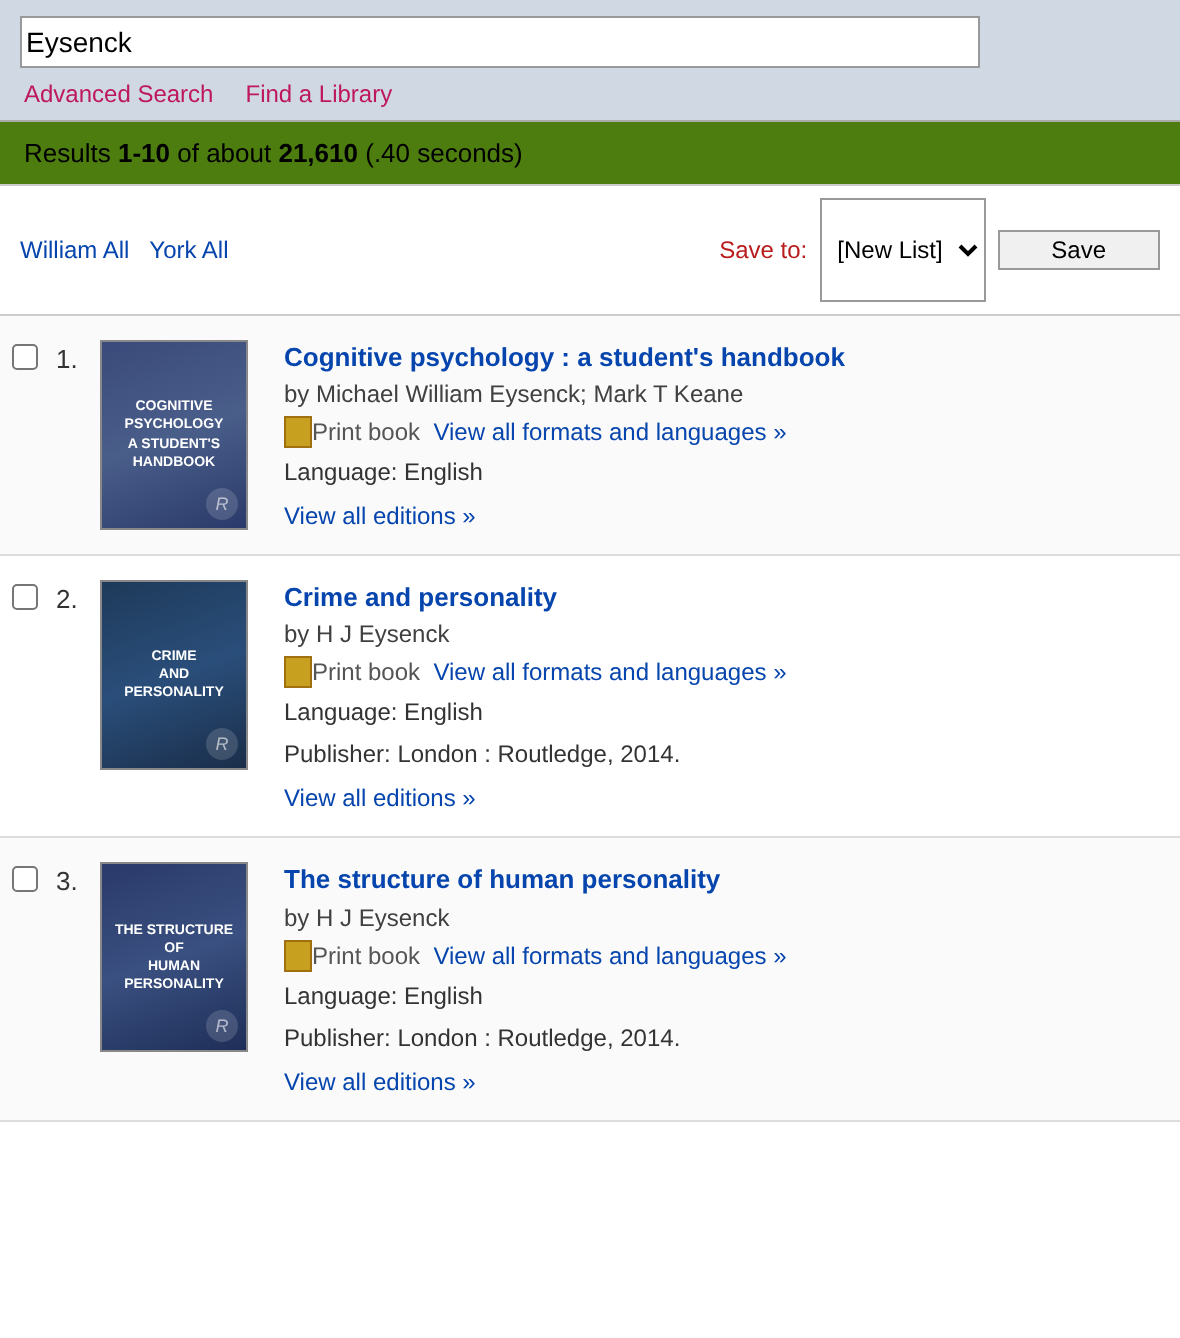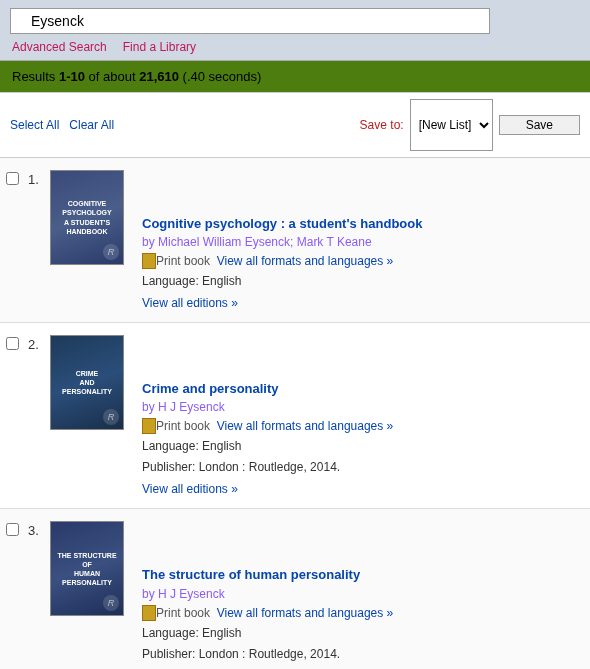--- a/index.html
+++ b/index.html
@@ -18,21 +18,21 @@
       padding: 8px 10px 6px 10px;
       border-bottom: 1px solid #aaa;
     }
     .search-input-row {
       display: flex;
       align-items: center;
       margin-bottom: 6px;
     }
     .search-input {
       width: 480px;
-      padding: 4px 20px;
+      padding: 4px 2px;
       font-size: 14px;
       border: 1px solid #999;
       background: #fff;
     }
     .search-links {
       display: flex;
       gap: 16px;
       padding-left: 2px;
     }
     .search-link {
@@ -145,33 +145,33 @@
     .cover-cog {
       background: linear-gradient(160deg, #3a4a7a 0%, #4a5e8a 50%, #2a3a6a 100%);
     }
     .cover-crime {
       background: linear-gradient(160deg, #1e3a5a 0%, #2a4e7a 50%, #1a2e4a 100%);
     }
     .cover-structure {
       background: linear-gradient(160deg, #2a3a6a 0%, #3a5080 50%, #1e2e58 100%);
     }
 
-    .book-info-col { flex: 1; margin-top: 45px; }
+    .book-info-col { flex: 1; }
 
     .book-title {
       color: #0645ad;
       text-decoration: none;
       font-size: 13px;
       font-weight: bold;
       line-height: 1.4;
     }
 
     .book-author {
       font-size: 12px;
-      color: #8b5cf6;
+      color: #404040;
       margin-top: 2px;
     }
 
     .book-format-row {
       display: flex;
       align-items: center;
       gap: 0;
       margin-top: 4px;
     }
     .book-icon {
@@ -219,22 +219,22 @@
     <a class="search-link" href="#">Find a Library</a>
   </div>
 </div>
 
 <div class="results-header">
   <span>Results <strong>1-10</strong> of about <strong>21,610</strong> <span>(.40 seconds)</span></span>
 </div>
 
 <div class="toolbar-row">
   <div class="toolbar-left">
-    <a class="toolbar-link" href="#">Select All</a>
-    <a class="toolbar-link" href="#">Clear All</a>
+    <a class="toolbar-link" href="#">William All</a>
+    <a class="toolbar-link" href="#">York All</a>
   </div>
   <div class="toolbar-right">
     <span class="save-to-label">Save to:</span>
     <select class="save-select">
       <option>[New List]</option>
     </select>
     <button class="save-button">Save</button>
   </div>
 </div>
 

